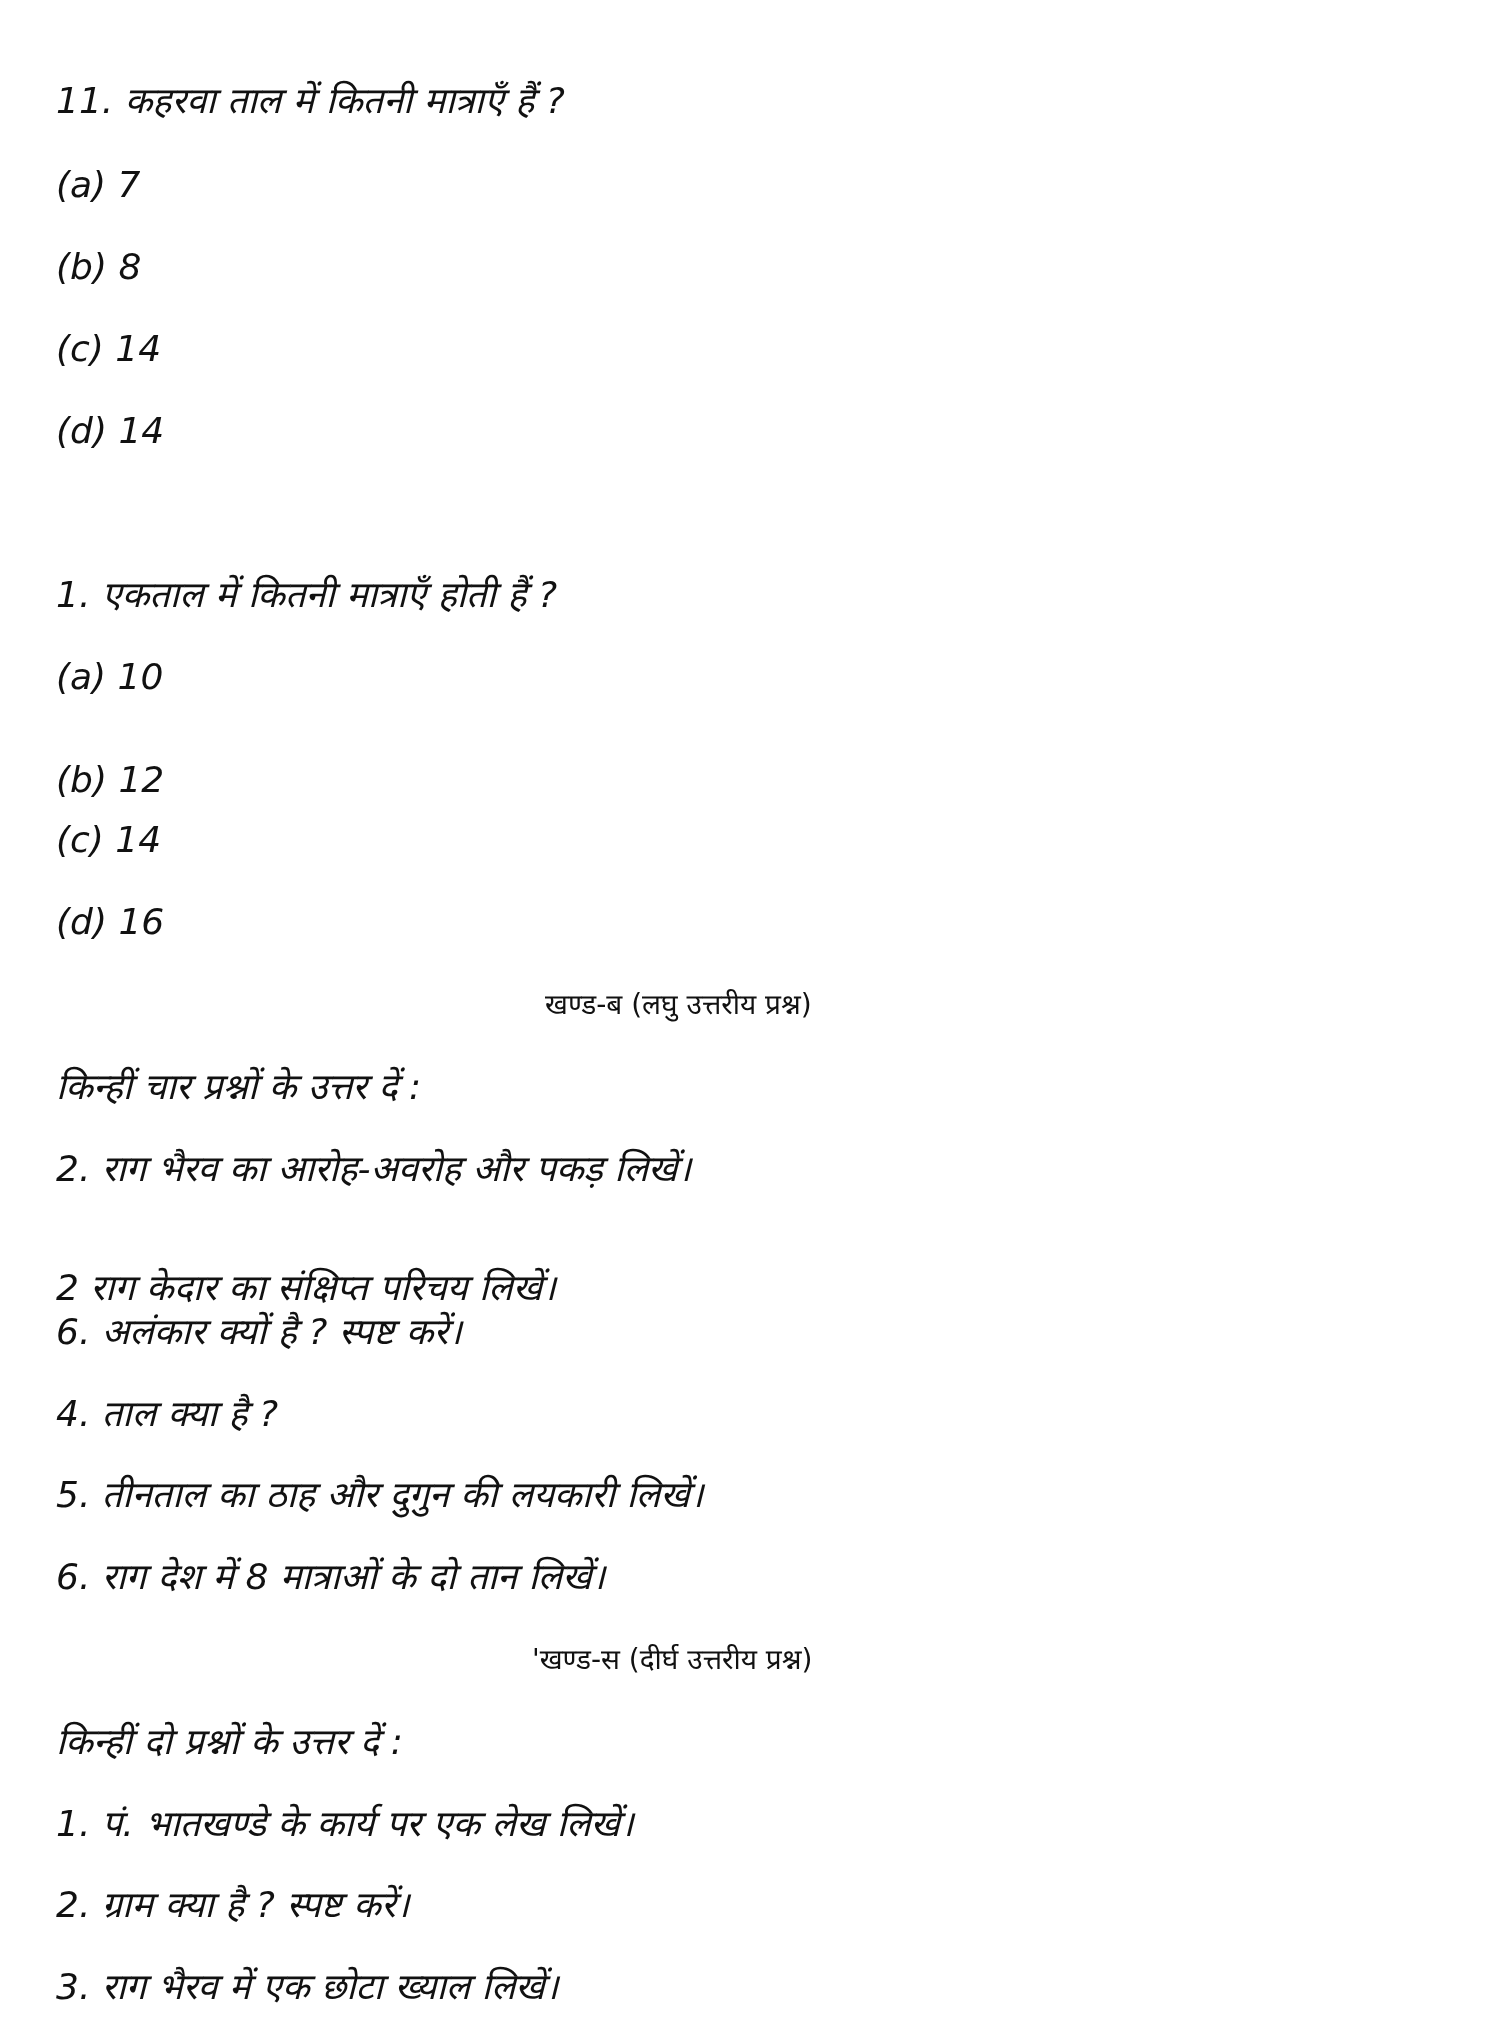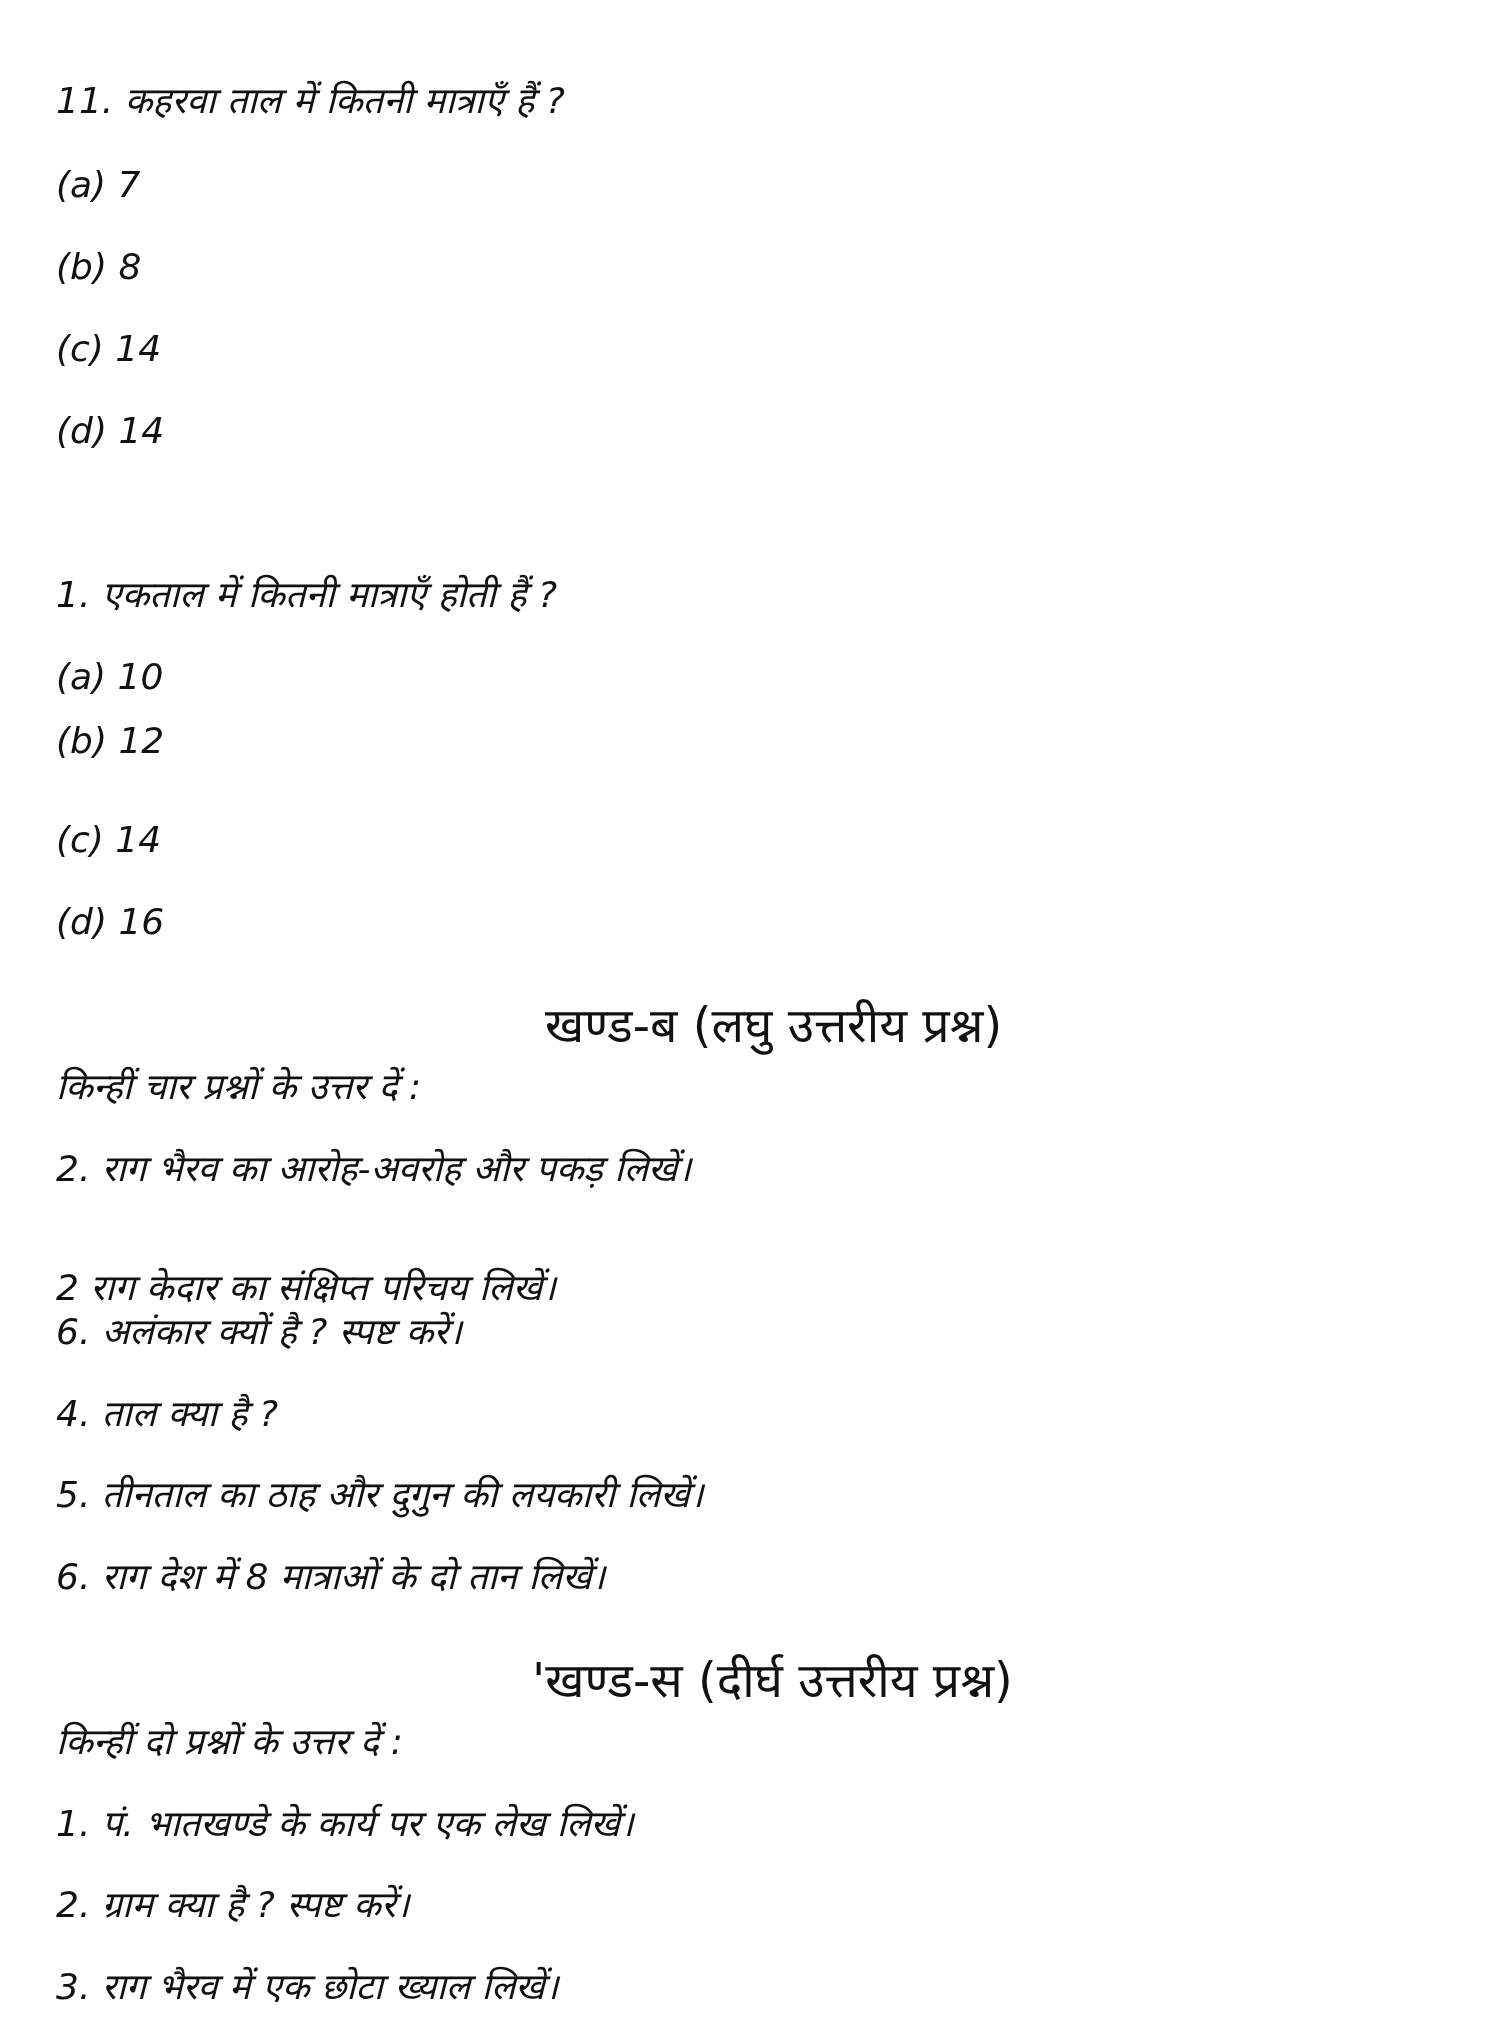--- a/index.html
+++ b/index.html
@@ -1,35 +1,35 @@
 <!DOCTYPE html>
 <html><head>
 <meta charset="utf-8">
 <style>
   html, body { margin:0; padding:0; background:#ffffff; }
   body { width:1505px; height:2034px; position:relative; overflow:hidden;
          font-family:"DejaVu Sans","Liberation Sans",sans-serif; color:#111; }
   .line { position:absolute; left:56px; font-size:36px; line-height:48px; white-space:nowrap; transform:translateY(-50%);font-style:italic; }
-  .heading { position:absolute; font-size:48px; line-height:48px; white-space:nowrap; transform:translateY(-50%);margin-top:20px; }
+  .heading { position:absolute; font-size:28px; line-height:48px; white-space:nowrap; transform:translateY(-50%); }
 </style>
 </head>
 <body>
 
 <div>
   <div class="line" style="top:101px">11. कहरवा ताल में कितनी मात्राएँ हैं ?</div>
   <div class="line" style="top:185px">(a) 7</div>
   <div class="line" style="top:267px">(b) 8</div>
   <div class="line" style="top:349px">(c) 14</div>
   <div class="line" style="top:431px">(d) 14</div>
 </div>
 
 <div>
   <div class="line" style="top:595px">1. एकताल में कितनी मात्राएँ होती हैं ?</div>
   <div class="line" style="top:677px">(a) 10</div>
-  <div class="line" style="top:741px">(b) 12</div>
+  <div class="line" style="top:780px">(b) 12</div>
   <div class="line" style="top:840px">(c) 14</div>
   <div class="line" style="top:922px">(d) 16</div>
 </div>
 
 <div>
   <div class="heading" style="top:1005px; left:545px">खण्ड-ब (लघु उत्तरीय प्रश्न)</div>
   <div class="line" style="top:1087px">किन्हीं चार प्रश्नों के उत्तर दें :</div>
   <div class="line" style="top:1169px">2. राग भैरव का आरोह-अवरोह और पकड़ लिखें।</div>
   <div class="line" style="top:1288px">2 राग केदार का संक्षिप्त परिचय लिखें।</div>
   <div class="line" style="top:1332px">6. अलंकार क्यों है ? स्पष्ट करें।</div>

